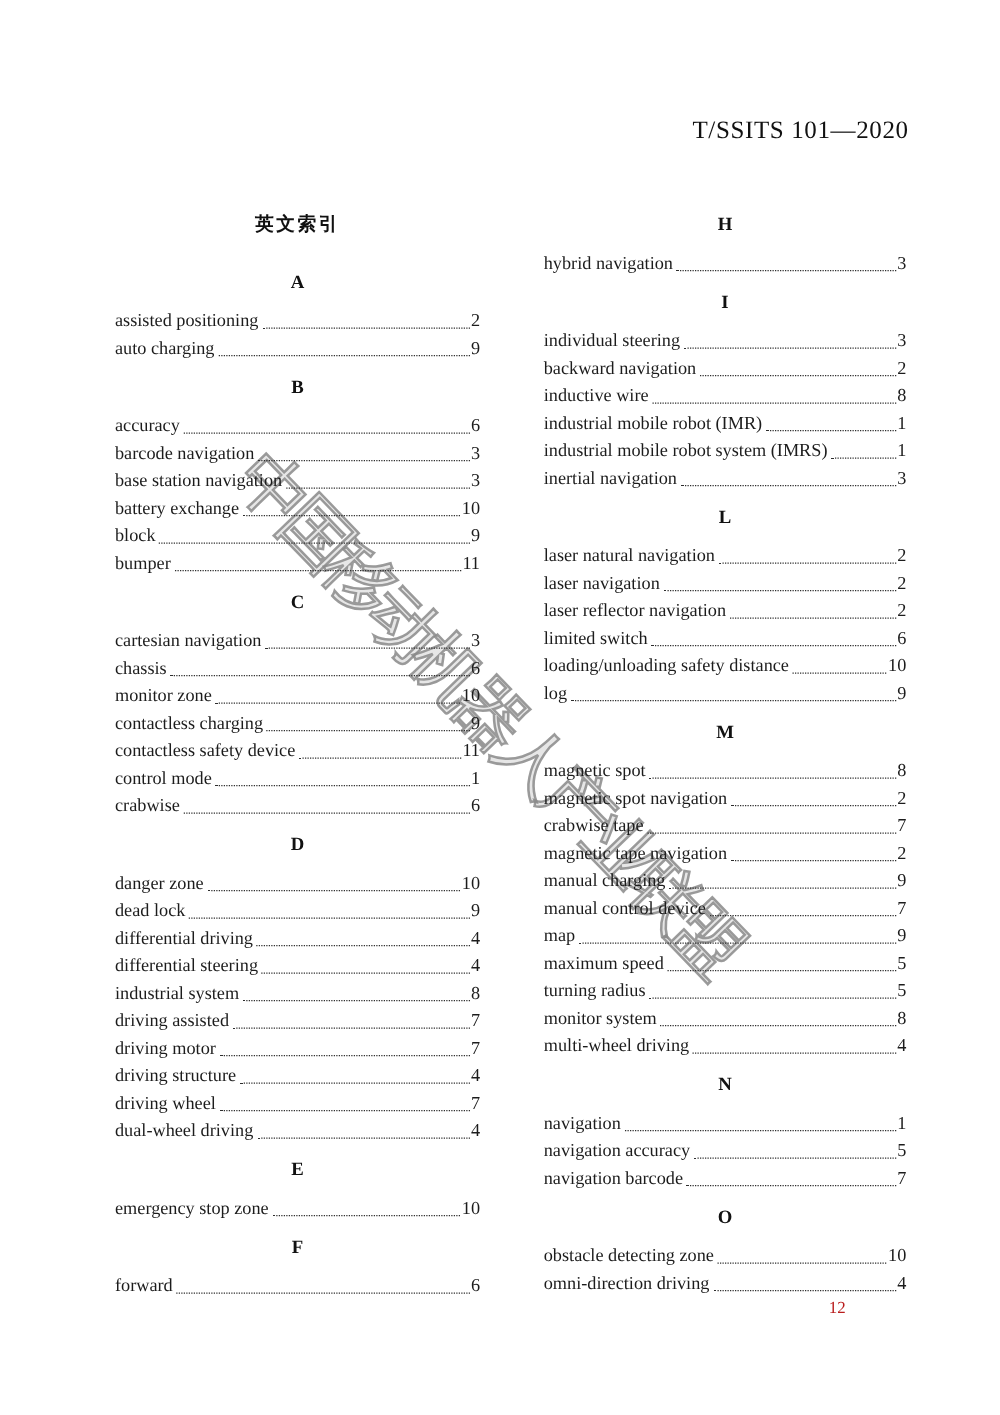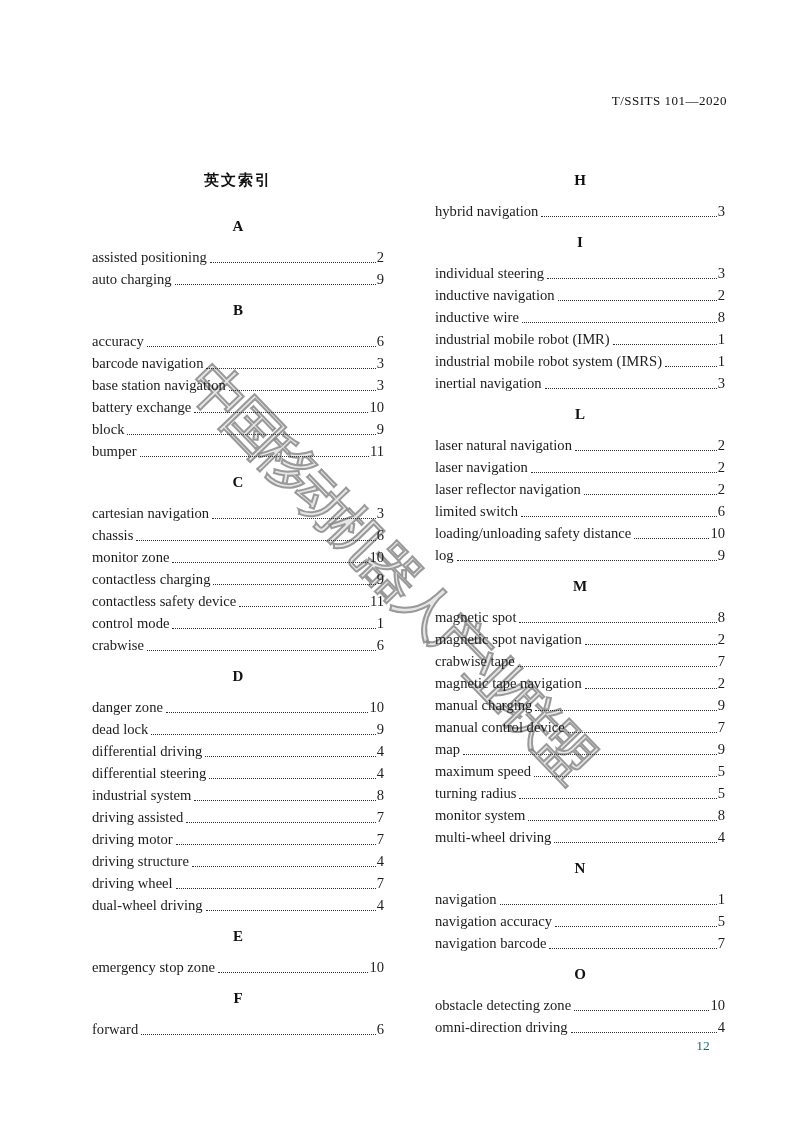--- a/index.html
+++ b/index.html
@@ -8,21 +8,21 @@
     position: relative;
     background: #ffffff;
     font-family: "Liberation Serif", serif;
     color: #1c1c1c;
     overflow: hidden;
   }
   .header {
     position: absolute;
     top: 93px; left: 0; right: 73px;
     text-align: right;
-    font-size: 13px;
+    font-size: 20px;
     letter-spacing: 0.5px;
     color: #111;
   }
   .watermark {
     position: absolute;
     top: 540px; left: 100px; width: 580px; height: 60px;
     text-align: center;
     transform: rotate(46deg);
     transform-origin: center center;
     font-size: 56px;
@@ -65,23 +65,23 @@
   .dots {
     flex: 1;
     border-bottom: 1.5px dotted #2e2e2e;
     margin: 0 1px 4px 3px;
     min-width: 8px;
   }
   .pg { white-space: nowrap; line-height: 20px; }
   .pageno {
     position: absolute;
     top: 1038px; left: 663px; width: 80px;
-    text-align: center;
+    text-align: left;
     font-size: 13.5px;
-    color: #0f766e;
+    color: #b91c1c;
   }
 </style>
 </head>
 <body>
 
 <div class="page">
   <div class="header">T/SSITS 101—2020</div>
   <div class="watermark">中国移动机器人产业联盟</div>
 
   <div class="col col-left">
@@ -254,21 +254,21 @@
           </div>
         </div>
         <div class="section">
           <div class="letter">I</div>
           <div class="entry">
             <span class="term">individual steering</span>
             <span class="dots"></span>
             <span class="pg">3</span>
           </div>
           <div class="entry">
-            <span class="term">inductive navigation</span>
+            <span class="term">backward navigation</span>
             <span class="dots"></span>
             <span class="pg">2</span>
           </div>
           <div class="entry">
             <span class="term">inductive wire</span>
             <span class="dots"></span>
             <span class="pg">8</span>
           </div>
           <div class="entry">
             <span class="term">industrial mobile robot (IMR)</span>

